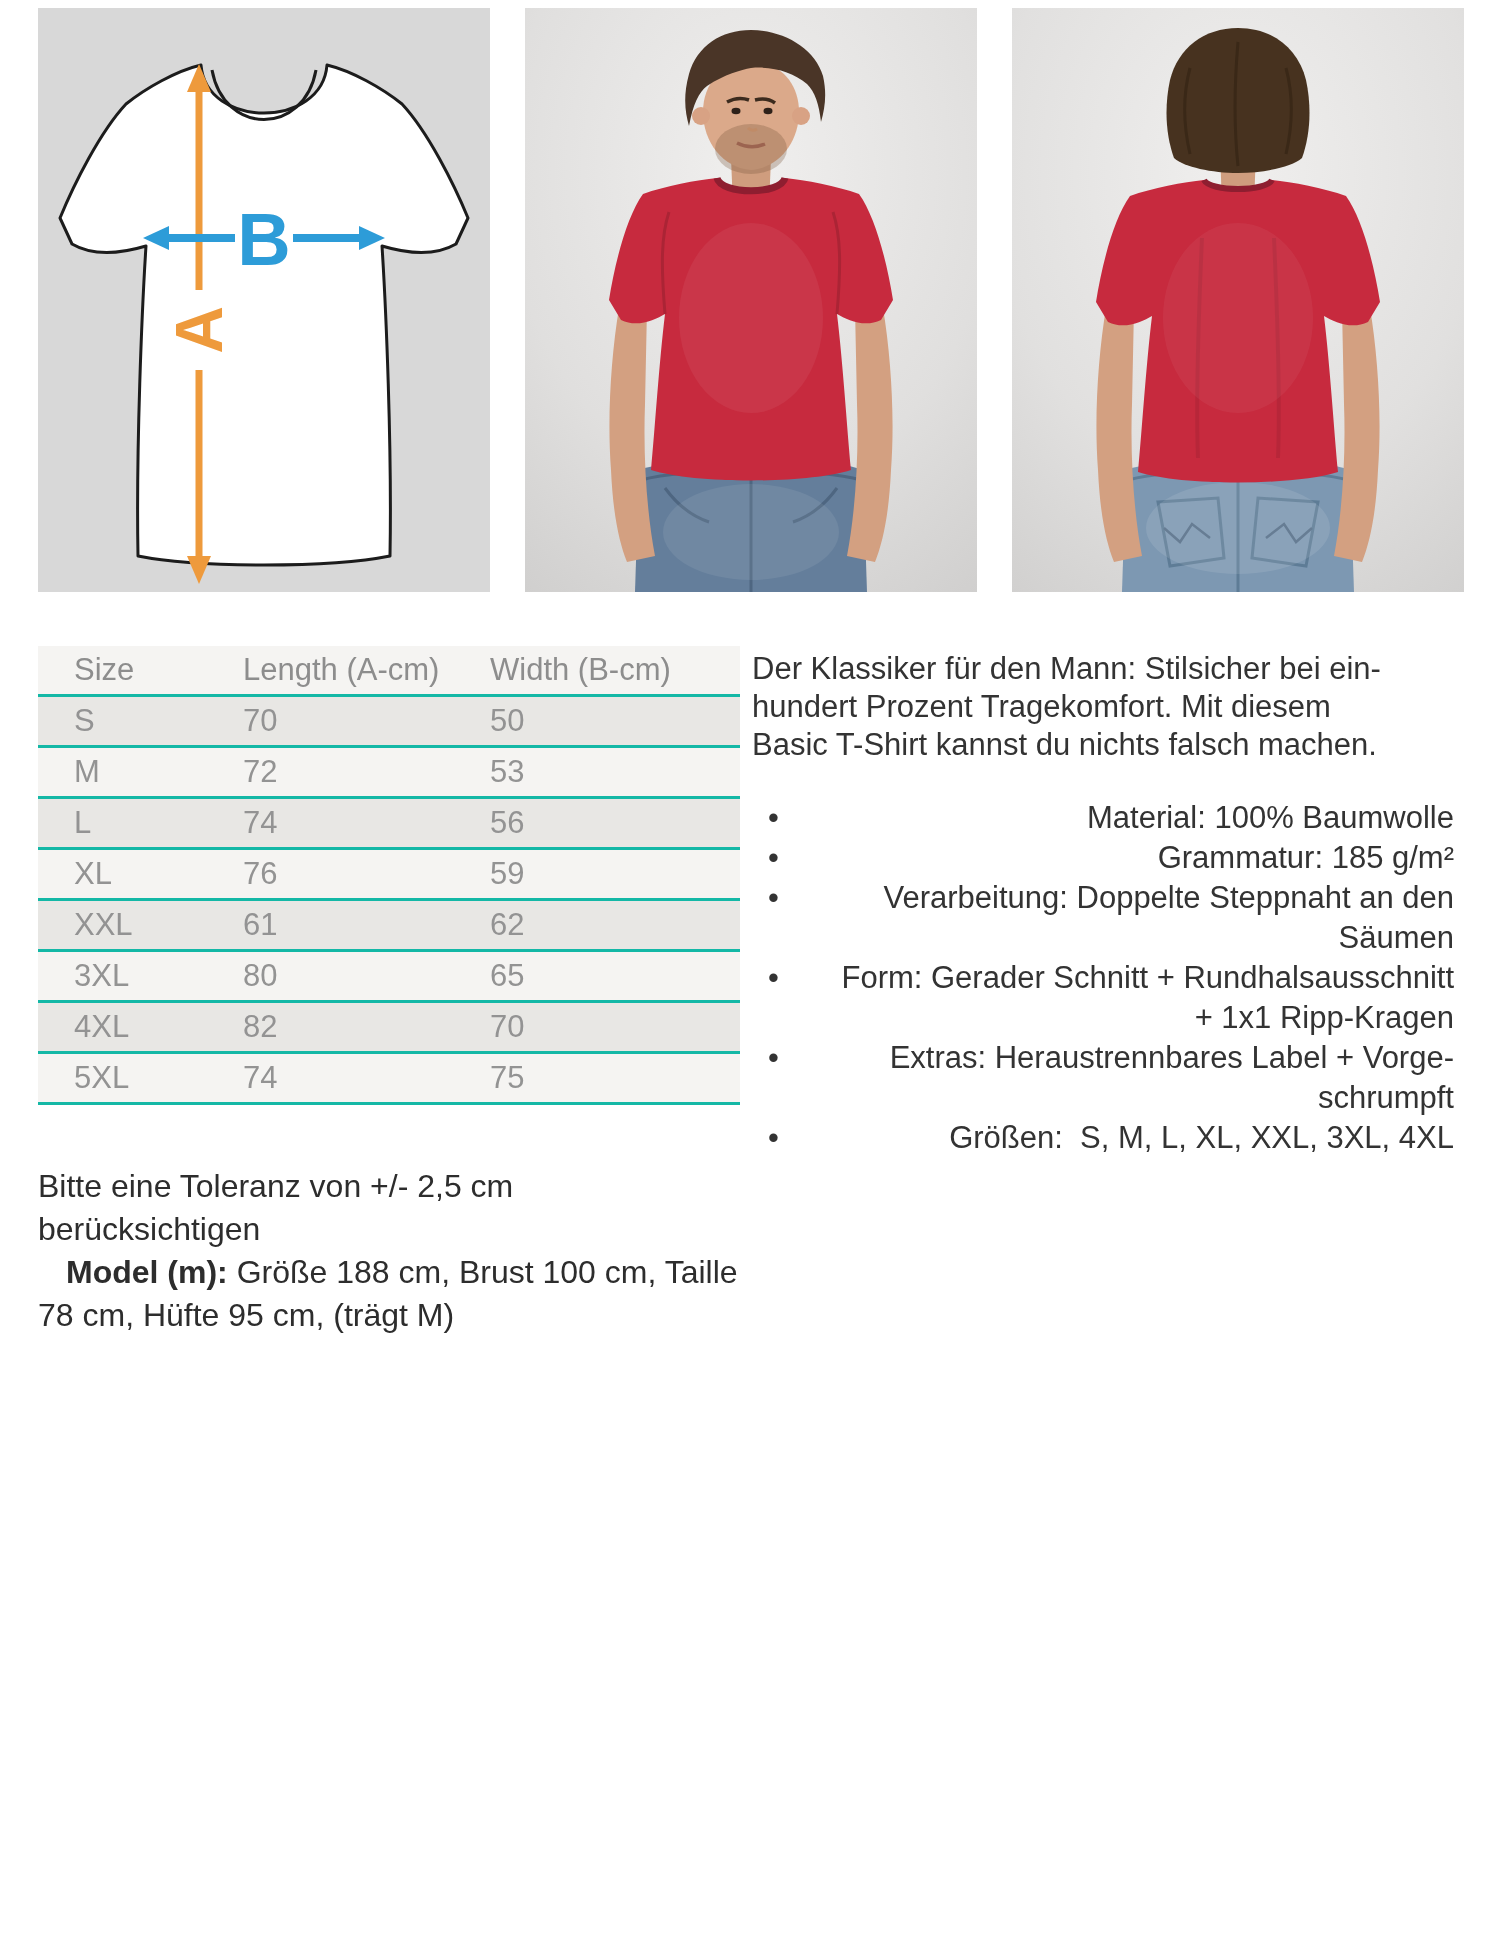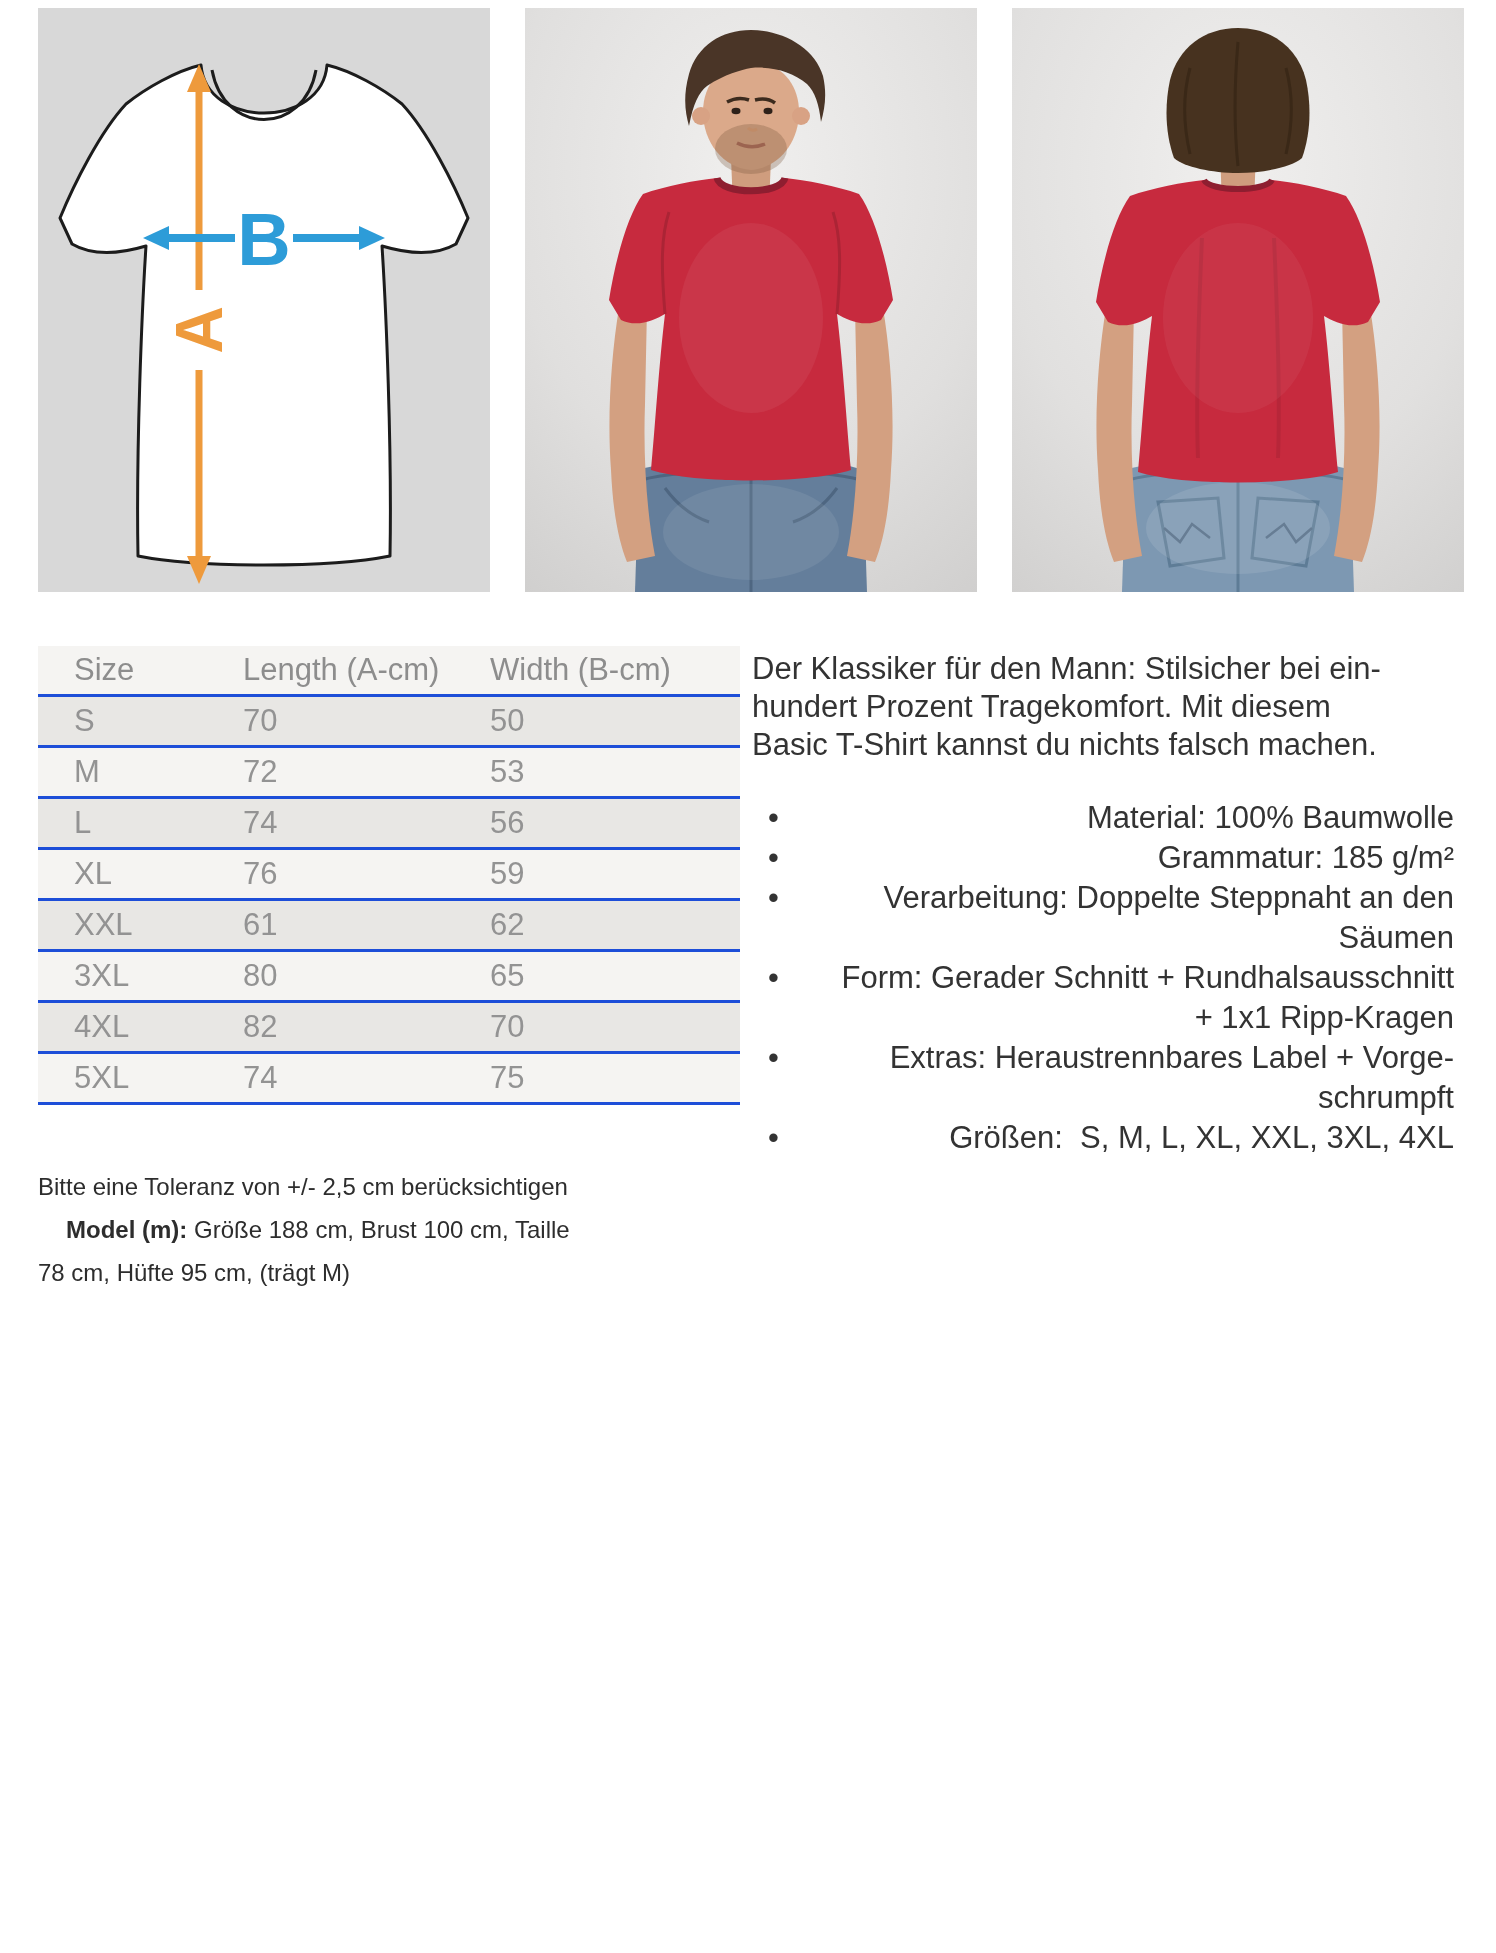--- a/index.html
+++ b/index.html
@@ -14,28 +14,28 @@
   
   .content-row{position:absolute;top:646px;left:38px;width:1422px;display:flex;align-items:flex-start;}
   .left-col{width:702px;flex:0 0 auto;}
   .right-col{width:702px;margin-left:12px;flex:0 0 auto;color:#333333;}
 
   
   table.size-table{width:702px;border-collapse:collapse;table-layout:fixed;
                    font-size:31px;color:#939393;}
   table.size-table col.c1{width:205px;} table.size-table col.c2{width:247px;} table.size-table col.c3{width:250px;}
   table.size-table th, table.size-table td{height:48px;text-align:left;font-weight:400;
-                   vertical-align:middle;padding:0;border-bottom:3px solid #1d4ed8;}
+                   vertical-align:middle;padding:0;border-bottom:3px solid #14b8a6;}
   table.size-table th:first-child, table.size-table td:first-child{padding-left:36px;}
   table.size-table thead th{background:#f5f4f2;color:#8d8d8d;}
   table.size-table tbody tr:nth-child(odd) td{background:#e8e7e4;}
   table.size-table tbody tr:nth-child(even) td{background:#f5f4f2;}
 
   
-  .notes{margin-top:60px;font-size:24px;line-height:43px;color:#2d2d2d;}
+  .notes{margin-top:60px;font-size:32px;line-height:43px;color:#2d2d2d;}
   .notes .line{white-space:pre-wrap;}
   .notes .b{font-weight:bold;margin-left:28px;}
 
   
   .intro{padding-top:4px;font-size:31px;line-height:38px;}
   .intro .line{white-space:pre-wrap;}
   ul.features{list-style:none;margin:34px 0 0 0;padding:0;font-size:31px;line-height:40px;}
   ul.features li{position:relative;padding-left:45px;margin:0;}
   ul.features .marker{position:absolute;left:16px;top:0;color:#333333;}
   ul.features .bline{white-space:pre-wrap;text-align:right;}

